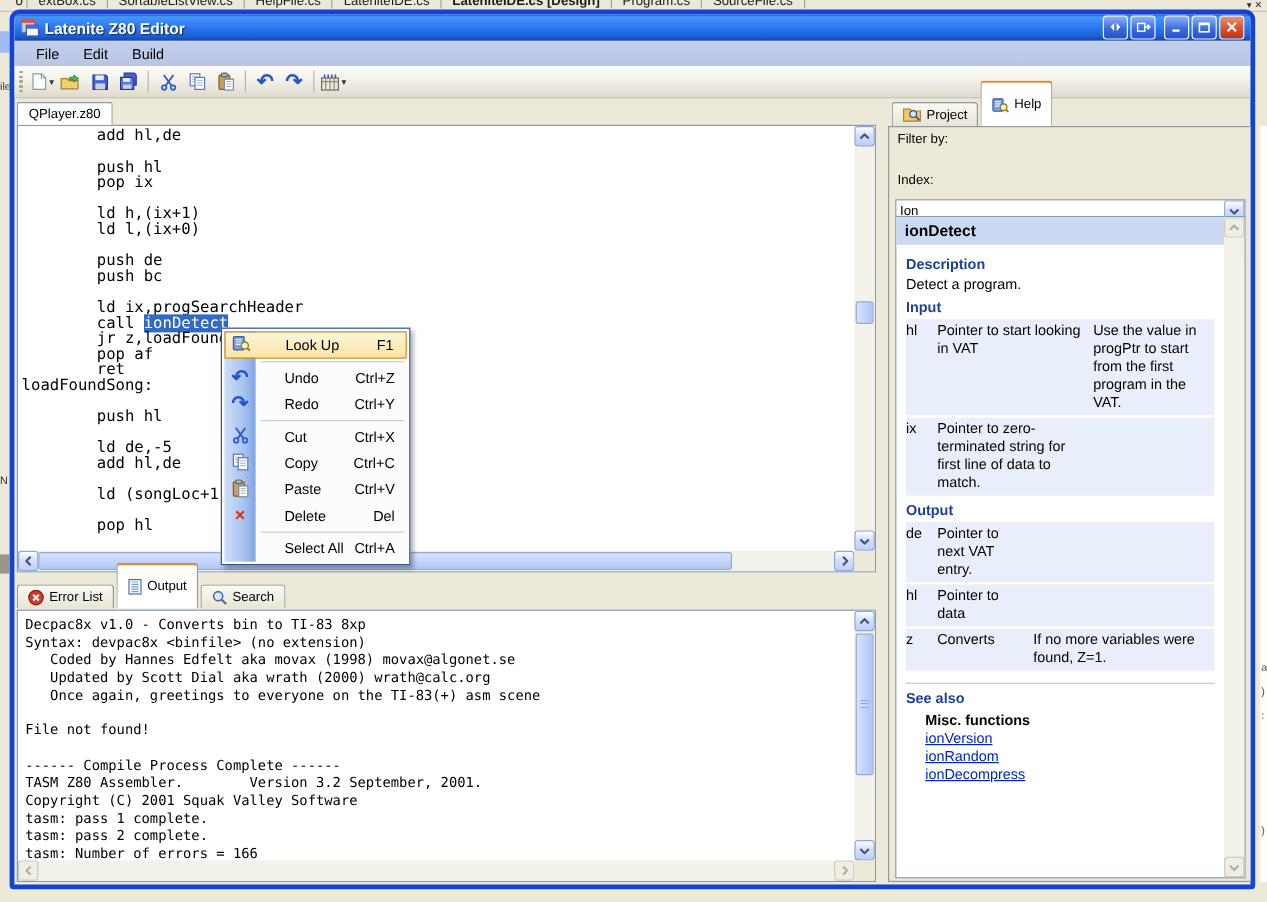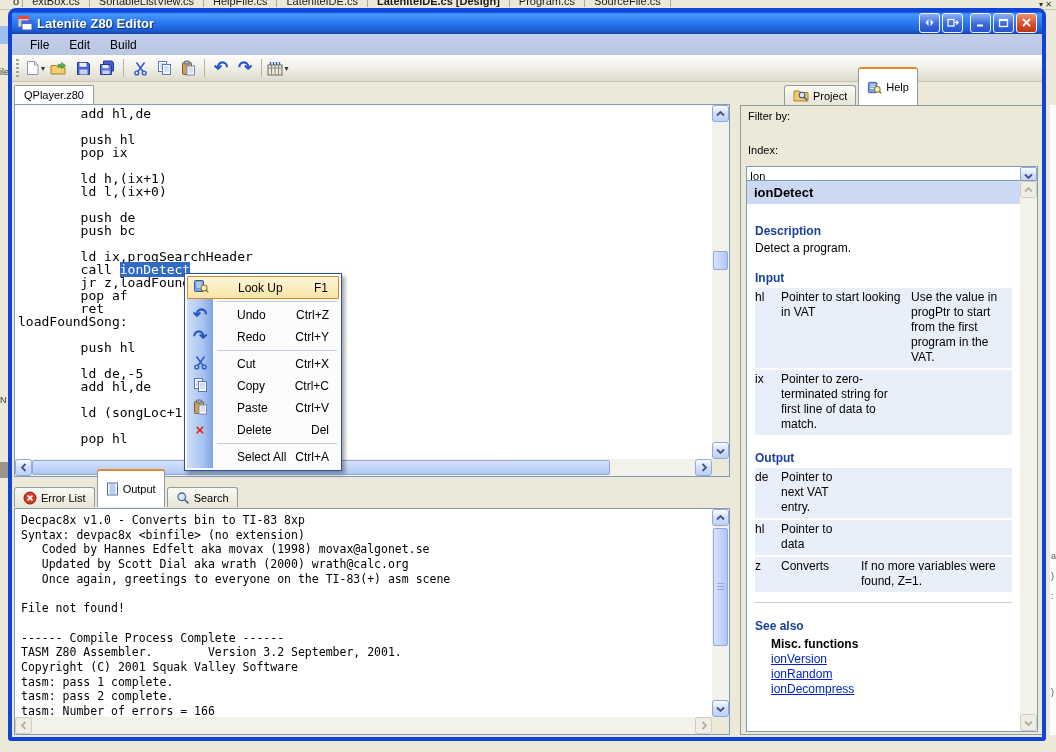--- a/index.html
+++ b/index.html
@@ -85,21 +85,21 @@
   .fld-label { position:absolute; left:7px; font-size:11px; color:#000; }
   .combo { position:absolute; left:5px; width:292px; height:19px; background:#fff; border:1px solid #7f9db9; font-size:11px; display:flex; align-items:center; cursor:pointer;margin-top:44px; }
   .combo-text { flex:1; padding-left:3px; }
   .combo-btn { width:17px; height:17px; border:1px solid #90a8dc; border-radius:2px; margin-right:0px;
                background:linear-gradient(180deg,#fefeff 0%,#d7e2fc 40%,#bcd0f8 100%); display:flex; align-items:center; justify-content:center; }
 
   .helpbox { position:absolute; left:5px; top:74px; width:292px; height:552px; background:#fff; border:1px solid #7f9db9; overflow:hidden; }
   .help-scroll { position:absolute; left:0; top:0; right:17px; bottom:0; overflow:hidden; }
   .help-title { background:#cbd9f3; font-size:13px; font-weight:bold; padding:4px 7px; border-bottom:2px solid #fff; }
   .help-body { padding:2px 8px 6px; font-size:12px; color:#000; }
-  .hhead { color:#1b3f9b; font-weight:bold; font-size:12px; margin:16px 0 3px; }
+  .hhead { color:#1b3f9b; font-weight:bold; font-size:12px; margin:5px 0 3px; }
   .hrow { display:grid; background:#e9effa; padding:2px 0 3px; margin-bottom:2px; line-height:15px; }
   .hrow-in { grid-template-columns:26px 130px 1fr; }
   .hrow-out { grid-template-columns:26px 80px 1fr; }
   .hrow > div { padding-right:4px; }
   .see-divider { border-top:1px solid #cfccc0; margin-top:10px; }
   .see-group { font-weight:bold; margin:4px 0 1px 16px; }
   .hlink { display:block; margin-left:16px; color:#0023cc; text-decoration:underline; line-height:15px; cursor:pointer; }
 
   
   .ctx { position:absolute; left:184px; top:273px; width:158px; background:#fcfcfc; border:1px solid #31519e;
@@ -420,21 +420,21 @@
             </div>
           <div class="sb-btn dis" style="right:0;">
               <svg width="6" height="9" viewBox="0 0 6 9">
                 <path d="M1.5 1 L5 4.5 L1.5 8" fill="none" stroke="#44547e" stroke-width="1.8"></path>
               </svg>
             </div>
         </div>
         <div class="corner"></div>
       </div>
 
-      <div class="tabrow" style="left:772px; top:1px; height:22px;" id="rightTabs">
+      <div class="tabrow" style="left:731px; top:1px; height:22px;" id="rightTabs">
           <div class="xp-tab">
             <span style="display: flex;">
               <svg width="16" height="13" viewBox="0 0 16 13">
                 <path d="M1 2h5.5l1 1.5H15V12H1z" fill="#f2c96a" stroke="#a8862a"></path>
                 <circle cx="9" cy="6" r="2.8" fill="#d8e8f8" stroke="#3a5a9a" stroke-width="1.1"></circle>
                 <path d="M11 8l3.2 3.2" stroke="#3a5a9a" stroke-width="1.5"></path>
               </svg>
             </span>
             <span>Project</span>
           </div>

